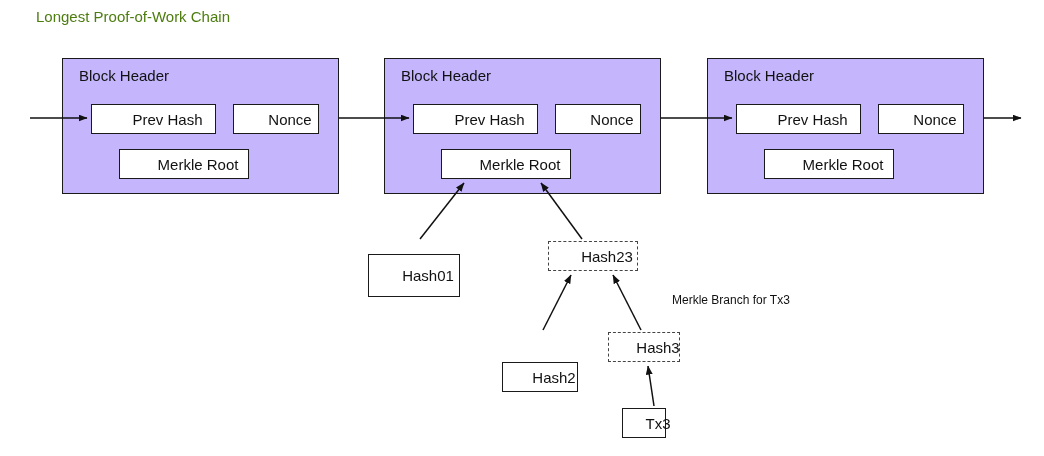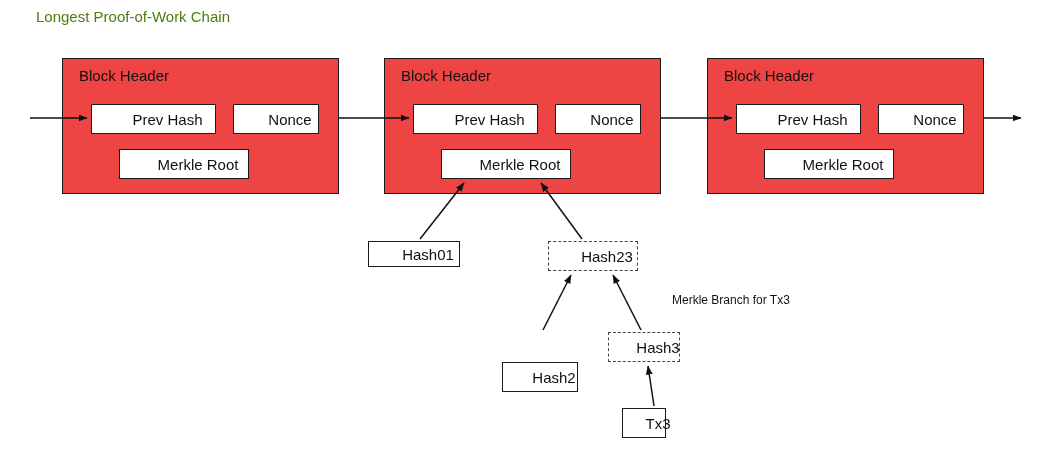--- a/index.html
+++ b/index.html
@@ -22,21 +22,21 @@
     color: #4d7c0f;
     white-space: nowrap;
   }
 
   .block {
     position: absolute;
     top: 58px;
     width: 277px;
     height: 136px;
     border: 1.5px solid #1a1a1a;
-    background: #ef4444;
+    background: #c4b5fd;
   }
   .block-title {
     position: absolute;
     left: 16px;
     top: 8px;
     font-size: 15px;
     white-space: nowrap;
   }
 
   .node {
@@ -94,21 +94,21 @@
     <div class="node" style="left:56px; top:90px; width:130px; height:30px;">Merkle Root</div>
   </div>
 
   <div class="block" style="left:707px;">
     <div class="block-title">Block Header</div>
     <div class="node" style="left:28px; top:45px; width:125px; height:30px;">Prev Hash</div>
     <div class="node" style="left:170px; top:45px; width:86px; height:30px;">Nonce</div>
     <div class="node" style="left:56px; top:90px; width:130px; height:30px;">Merkle Root</div>
   </div>
 
-  <div class="node" style="left:368px; top:241px; width:92px; height:26px;text-align:center;">Hash01</div>
+  <div class="node" style="left:368px; top:254px; width:92px; height:43px;text-align:center;">Hash01</div>
 
   <div class="node dashed" style="left:548px; top:241px; width:90px; height:30px;">Hash23</div>
 
   <div class="caption" style="left:672px; top:293px;">Merkle Branch for Tx3</div>
 
   <div class="node" style="left:502px; top:332px; width:76px; height:30px;margin-top:30px;">Hash2</div>
 
   <div class="node dashed" style="left:608px; top:332px; width:72px; height:30px;">Hash3</div>
 
   <div class="node" style="left:622px; top:408px; width:44px; height:30px;">Tx3</div>

